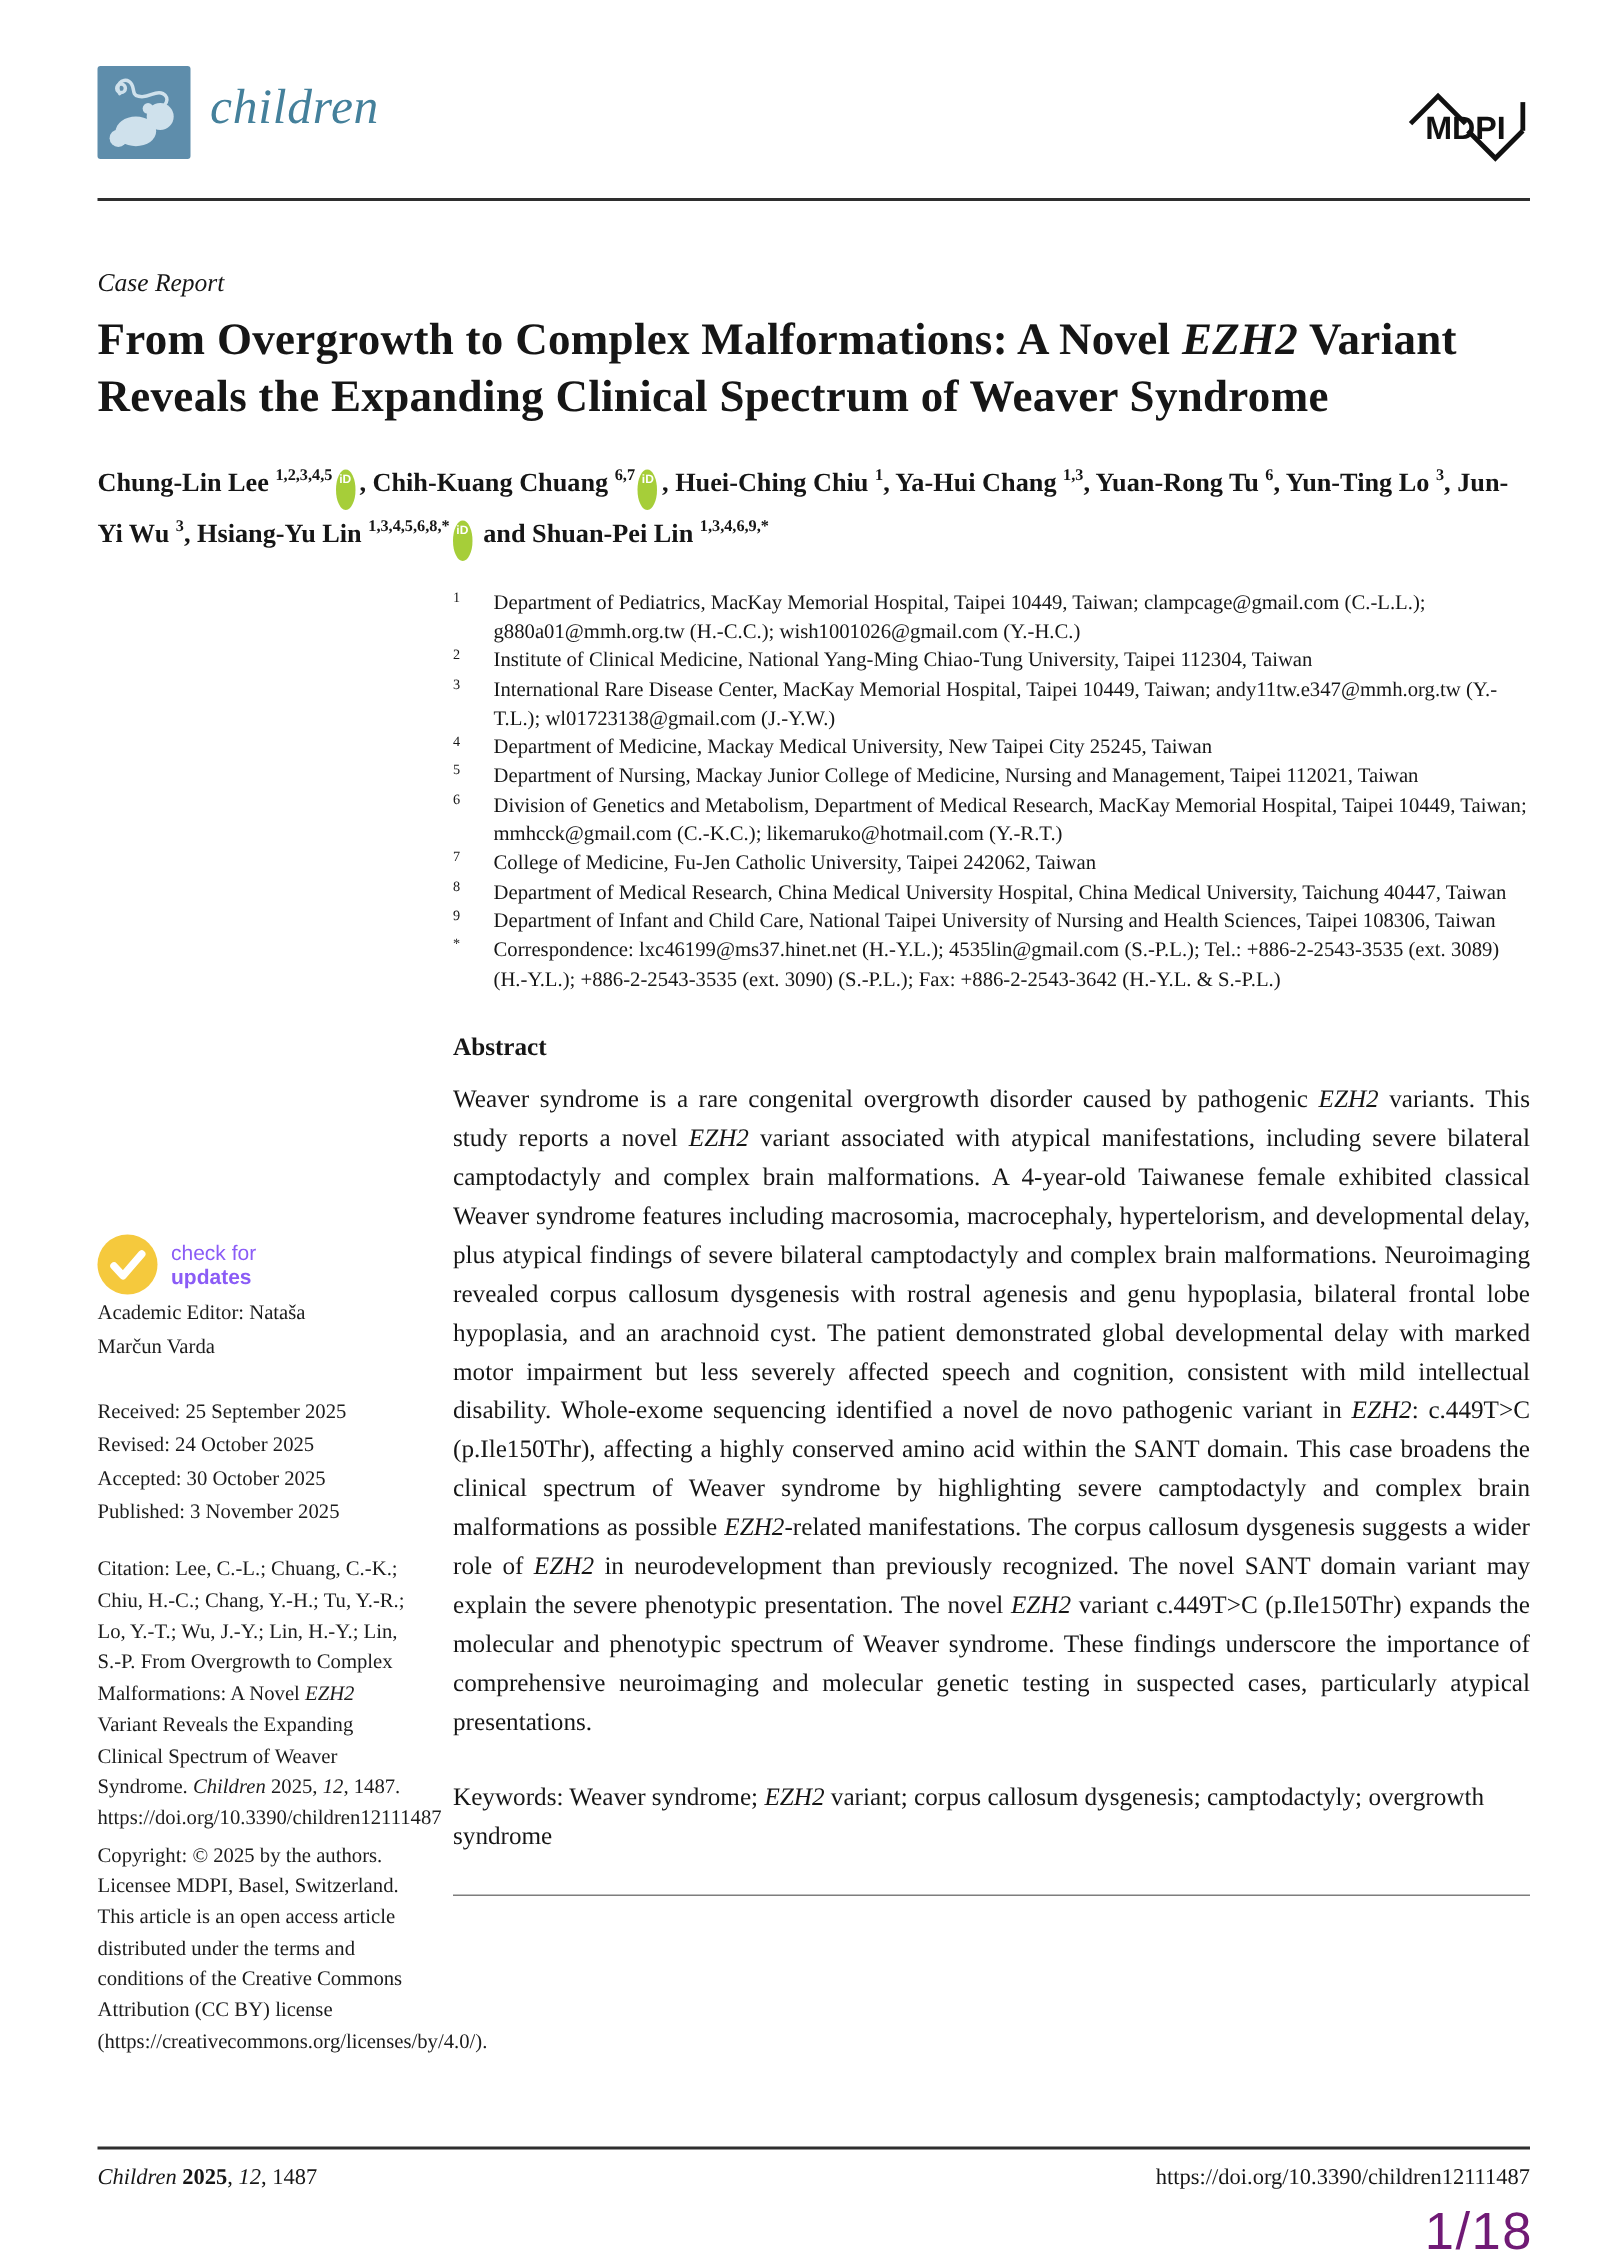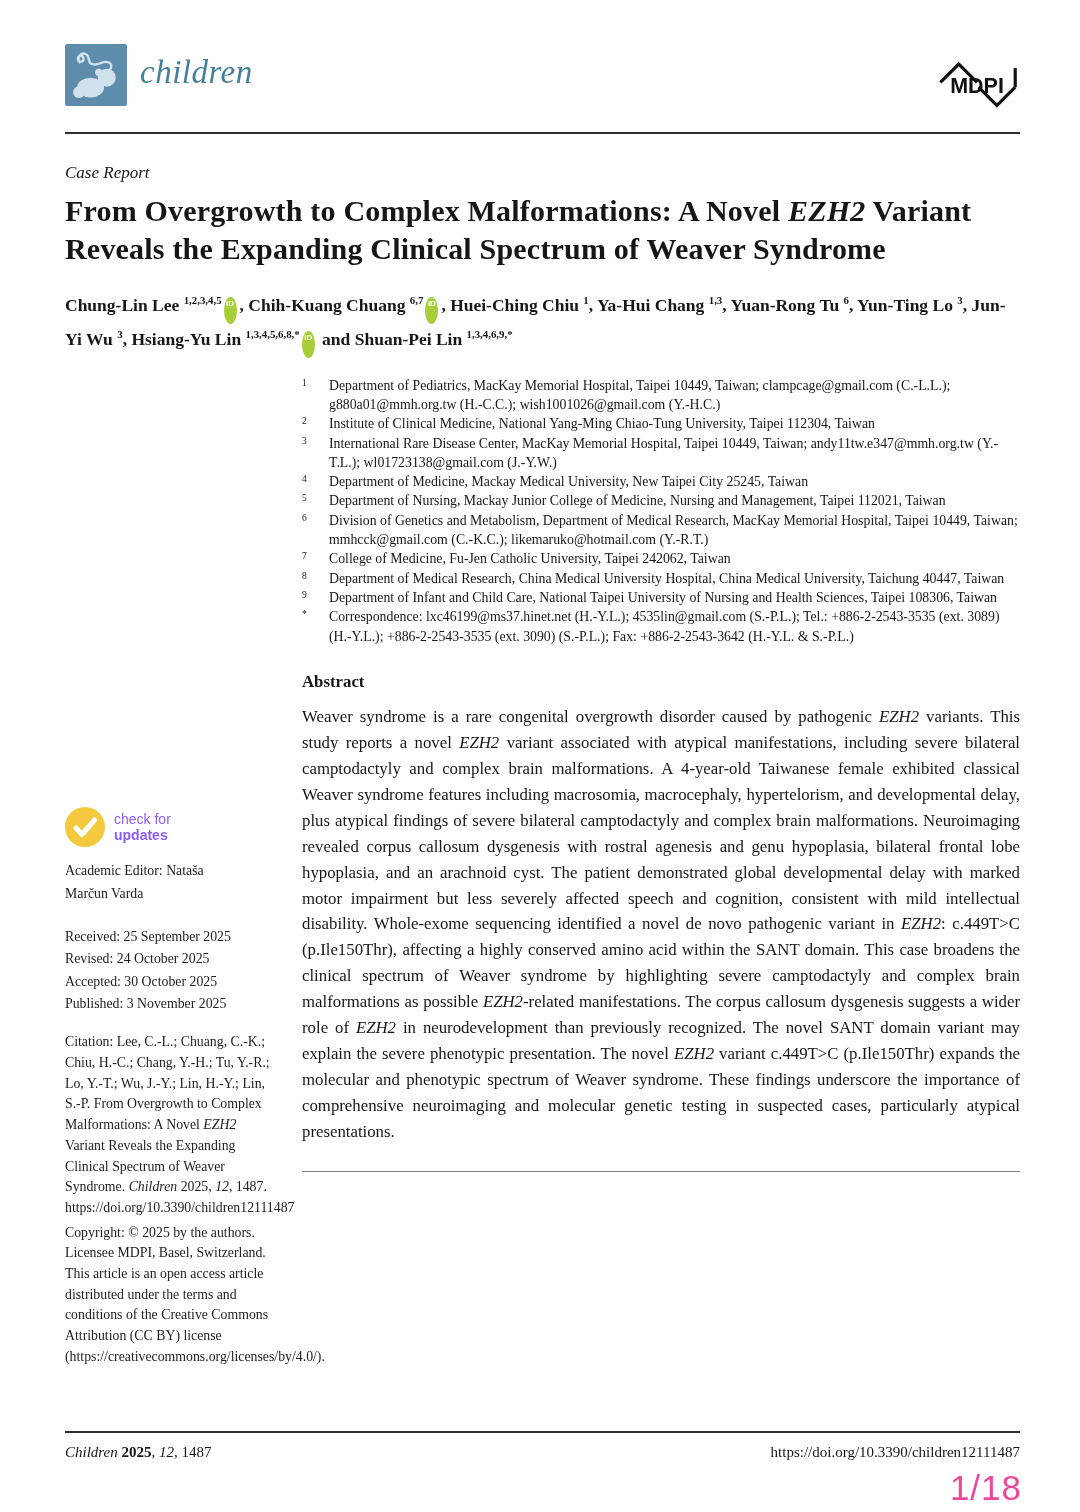--- a/index.html
+++ b/index.html
@@ -11,21 +11,21 @@
 
   
   .header{display:flex;justify-content:space-between;align-items:flex-start;margin-top:44px;height:64px;}
   .brand{display:flex;align-items:center;gap:13px;}
   .logo-box{width:62px;height:62px;background:#5e8dab;border-radius:2px;flex:none;display:flex;align-items:center;justify-content:center;}
   .journal-name{font-style:italic;font-size:33px;color:#44809b;letter-spacing:.5px;padding-bottom:6px;}
   .mdpi-logo{width:86px;height:64px;margin-top:8px;}
   .rule-top{border:none;border-top:2px solid #2e2e2e;margin:24px 0 0 0;}
 
   
-  .article-type{font-style:italic;font-size:17px;margin-top:29px;}
+  .article-type{font-style:italic;font-size:17px;margin-top:45px;}
   .title{font-weight:bold;font-size:30px;line-height:1.26;margin-top:9px;letter-spacing:.2px;}
   .title .i{font-style:italic;}
   .authors{font-weight:bold;font-size:17.5px;line-height:1.75;margin-top:22px;}
   sup{font-size:62%;line-height:0;vertical-align:super;}
   .orcid-icon{display:inline-block;width:13px;height:27px;border-radius:50%;background:#a6ce39;color:#fff;
     font-family:"Liberation Sans",sans-serif;font-size:8px;font-weight:bold;text-align:center;line-height:13px;
     vertical-align:5px;margin:0 3px 0 2px;}
 
   
   .columns{display:flex;margin-top:18px;}
@@ -42,32 +42,32 @@
   .abstract-body .b,.keywords .b,.side .b{font-weight:normal;}
   .keywords{font-size:16.8px;line-height:1.545;margin-top:24px;}
   .rule-keywords{border:none;border-top:1.5px solid #7d7d7d;margin:26px 0 0 0;}
 
   
   .badge{display:flex;align-items:center;gap:9px;margin-top:431px;width:130px;cursor:pointer;}
   .badge-circle{width:40px;height:40px;border-radius:50%;background:#f5c93d;flex:none;display:flex;align-items:center;justify-content:center;}
   .badge-text{font-family:"Liberation Sans",sans-serif;font-size:14px;line-height:1.15;color:#8b5cf6;}
   .badge-text .b{font-weight:bold;}
   .side{font-size:13.8px;line-height:1.55;color:#1c1c1c;}
-  .side-editor{margin-top:12px;width:175px;line-height:1.72;}
+  .side-editor{margin-top:0;width:175px;line-height:1.72;}
   .side-dates{margin-top:20px;line-height:1.62;}
   .side-citation{margin-top:17px;width:208px;line-height:1.5;}
   .side-copyright{margin-top:4px;width:208px;line-height:1.5;}
 
   
   .footer{position:absolute;left:65px;right:60px;top:1431px;border-top:2px solid #2e2e2e;padding-top:11px;
     display:flex;justify-content:space-between;font-size:15px;}
   .footer .i{font-style:italic;}
   .footer .b{font-weight:bold;}
   .page-indicator{position:absolute;right:58px;top:1468px;font-family:"Liberation Sans",sans-serif;
-    font-size:35px;color:#ec4899;letter-spacing:1px;}
+    font-size:35px;color:#701a75;letter-spacing:1px;}
 </style>
 </head>
 <body>
 
 <div class="page">
 
   <div class="header">
     <div class="brand">
       <div class="logo-box">
         <svg width="54" height="54" viewBox="0 0 60 60">
@@ -169,20 +169,21 @@
           </div>
           <div class="aff-row">
             <span class="aff-marker">*</span>
             <div class="aff-text">Correspondence: lxc46199@ms37.hinet.net (H.-Y.L.); 4535lin@gmail.com (S.-P.L.); Tel.: +886-2-2543-3535 (ext. 3089) (H.-Y.L.); +886-2-2543-3535 (ext. 3090) (S.-P.L.); Fax: +886-2-2543-3642 (H.-Y.L. &amp; S.-P.L.)</div>
           </div>
         </div>
 
       <div class="abstract-heading">Abstract</div>
       <div class="abstract-body"><span>Weaver syndrome is a rare congenital overgrowth disorder caused by pathogenic </span><span class="i">EZH2</span><span> variants. This study reports a novel </span><span class="i">EZH2</span><span> variant associated with atypical manifestations, including severe bilateral camptodactyly and complex brain malformations. A 4-year-old Taiwanese female exhibited classical Weaver syndrome features including macrosomia, macrocephaly, hypertelorism, and developmental delay, plus atypical findings of severe bilateral camptodactyly and complex brain malformations. Neuroimaging revealed corpus callosum dysgenesis with rostral agenesis and genu hypoplasia, bilateral frontal lobe hypoplasia, and an arachnoid cyst. The patient demonstrated global developmental delay with marked motor impairment but less severely affected speech and cognition, consistent with mild intellectual disability. Whole-exome sequencing identified a novel de novo pathogenic variant in </span><span class="i">EZH2</span><span>: c.449T&gt;C (p.Ile150Thr), affecting a highly conserved amino acid within the SANT domain. This case broadens the clinical spectrum of Weaver syndrome by highlighting severe camptodactyly and complex brain malformations as possible </span><span class="i">EZH2</span><span>-related manifestations. The corpus callosum dysgenesis suggests a wider role of </span><span class="i">EZH2</span><span> in neurodevelopment than previously recognized. The novel SANT domain variant may explain the severe phenotypic presentation. The novel </span><span class="i">EZH2</span><span> variant c.449T&gt;C (p.Ile150Thr) expands the molecular and phenotypic spectrum of Weaver syndrome. These findings underscore the importance of comprehensive neuroimaging and molecular genetic testing in suspected cases, particularly atypical presentations.</span></div>
 
+      <div class="keywords"><span class="b">Keywords: </span><span>Weaver syndrome; </span><span class="i">EZH2</span><span> variant; corpus callosum dysgenesis; camptodactyly; overgrowth syndrome</span></div>
       <hr class="rule-keywords">
     </div>
   </div>
 
   <div class="footer">
     <div><span class="i">Children</span><span> </span><span class="b">2025</span><span>, </span><span class="i">12</span><span>, 1487</span></div>
     <div>https://doi.org/10.3390/children12111487</div>
   </div>
   <div class="page-indicator">1/18</div>
 </div>

